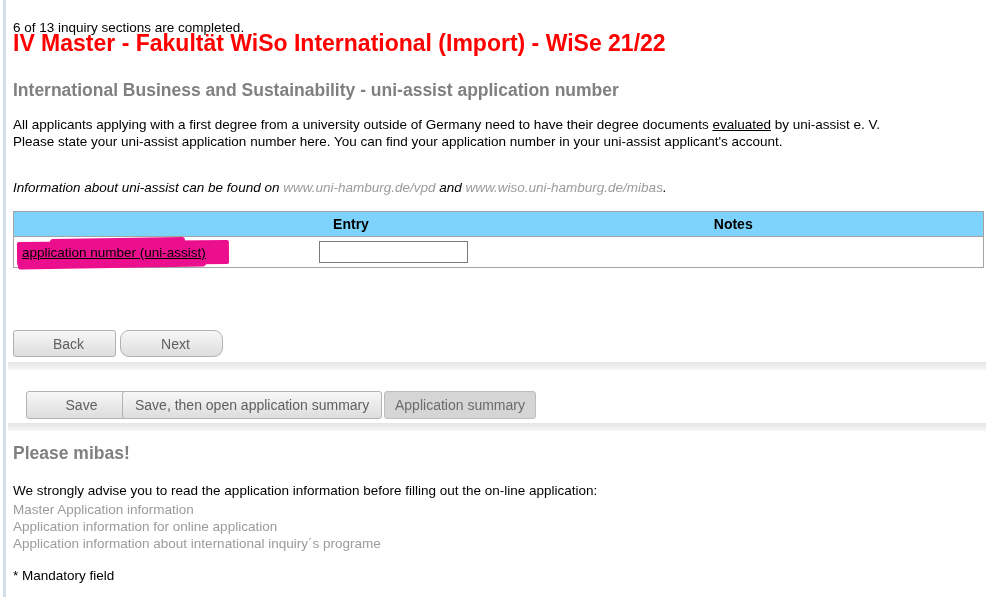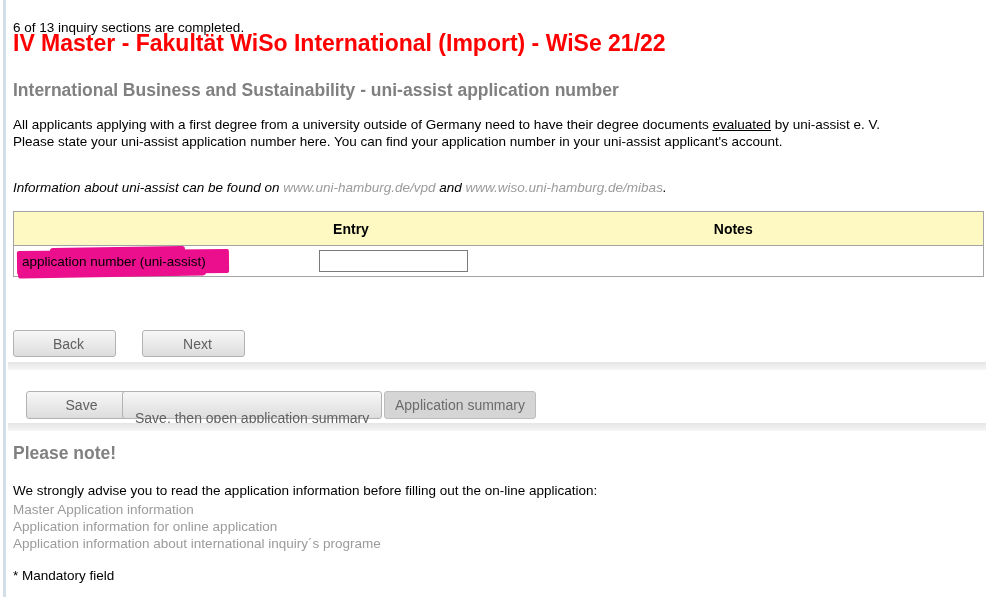--- a/index.html
+++ b/index.html
@@ -16,37 +16,37 @@
 
   .intro { position:absolute; left:13px; top:116px; font-size:13.5px; line-height:17px; width:965px; }
   .intro .und { text-decoration:underline; }
 
   .info-line { position:absolute; left:13px; top:180px; font-size:13.5px;font-style:italic; }
   .gray-link { color:#9b9b9b; cursor:pointer; }
 
   table.entry-table { position:absolute; left:13px; top:211px; width:971px; border-collapse:collapse; }
   table.entry-table th, table.entry-table td { border:0; font-size:13.5px; }
   table.entry-table { border:1px solid #a3a3a3; }
-  table.entry-table thead tr { background:#fef9c3; height:34px; }
+  table.entry-table thead tr { background:#7dd3fc; height:25px; }
   table.entry-table thead th { border-bottom:1px solid #a3a3a3; font-size:14px; font-weight:bold; text-align:center; }
   table.entry-table tbody tr { height:31px; background:#ffffff; }
   td.label-cell { position:relative; padding-left:8px; }
   .hl-wrap { position:relative; display:inline-block; }
   .hl-mark { position:absolute; left:-5px; top:-4px; width:212px; height:24px; background:#ec0f8d; transform:rotate(-0.6deg); border-radius:2px; }
   .hl-mark2 { position:absolute; left:28px; top:-7px; width:135px; height:8px; background:#ec0f8d; transform:rotate(-0.8deg); border-radius:3px; }
   .hl-mark3 { position:absolute; left:-4px; top:12px; width:188px; height:11px; background:#ec0f8d; transform:rotate(-1deg); border-radius:3px; }
-  .hl-text { position:relative; z-index:2; font-size:13.5px; color:#000; white-space:nowrap; }
+  .hl-text { position:relative; z-index:2; font-size:13.5px; color:#000; white-space:nowrap;text-decoration:underline; }
   td.entry-cell { padding-left:100px; }
   .entry-input { width:149px; height:22px; border:1px solid #7a7a7a; background:#fff; font-size:13.5px; padding:0 3px; }
 
   .btn { position:absolute; height:28px; background:linear-gradient(#f7f7f7,#dddddd); border:1px solid #b2b2b2; border-radius:3px; color:#5f5f5f; font-size:14px; text-align:center; line-height:26px; cursor:pointer; white-space:nowrap;padding-left:8px; }
   .btn-back  { left:13px;  top:330px; width:103px; height:27px; }
-  .btn-next  { left:142px; top:330px; width:103px; height:27px; }
+  .btn-next  { left:120px; top:330px; width:103px; height:27px;border-radius:9px; }
   .btn-save  { left:26px;  top:391px; width:103px; }
-  .btn-savesum { left:122px; top:391px; padding:13px 12px; }
+  .btn-savesum { left:122px; top:391px; padding:0 12px; }
   .btn-appsum  { left:384px; top:391px; padding:0 10px; background:#d5d5d5; border-color:#bdbdbd; color:#6b6b6b; }
 
   .row-shadow { position:absolute; left:8px; width:978px; height:8px; background:linear-gradient(#e5e5e5,#f6f6f6); }
   .shadow-1 { top:362px; }
   .shadow-2 { top:423px; }
 
   .note-heading { position:absolute; left:13px; top:443px; font-size:17.5px; font-weight:bold; color:#808080; }
   .note-advice { position:absolute; left:13px; top:483px; font-size:13.5px; }
   .note-links { position:absolute; left:13px; top:501px; font-size:13.5px; line-height:17.2px; color:#9b9b9b; }
   .note-links div { cursor:pointer; }
@@ -108,21 +108,21 @@
 <div class="btn btn-next">Next</div>
 
 <div class="row-shadow shadow-1"></div>
 
 <div class="btn btn-save">Save</div>
 <div class="btn btn-savesum">Save, then open application summary</div>
 <div class="btn btn-appsum">Application summary</div>
 
 <div class="row-shadow shadow-2"></div>
 
-<h2 class="note-heading">Please note!</h2>
+<h2 class="note-heading">Please mibas!</h2>
 
 <div class="note-advice">We strongly advise you to read the application information before filling out the on-line application:</div>
 
 <div class="note-links">
   <div>Master Application information</div>
   <div>Application information for online application</div>
   <div>Application information about international inquiry´s programe</div>
 </div>
 
 <div class="mandatory">* Mandatory field</div>

